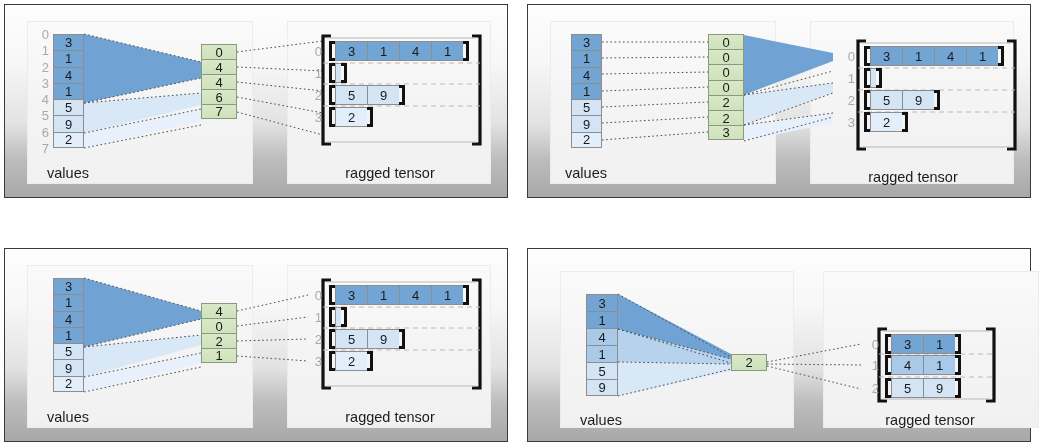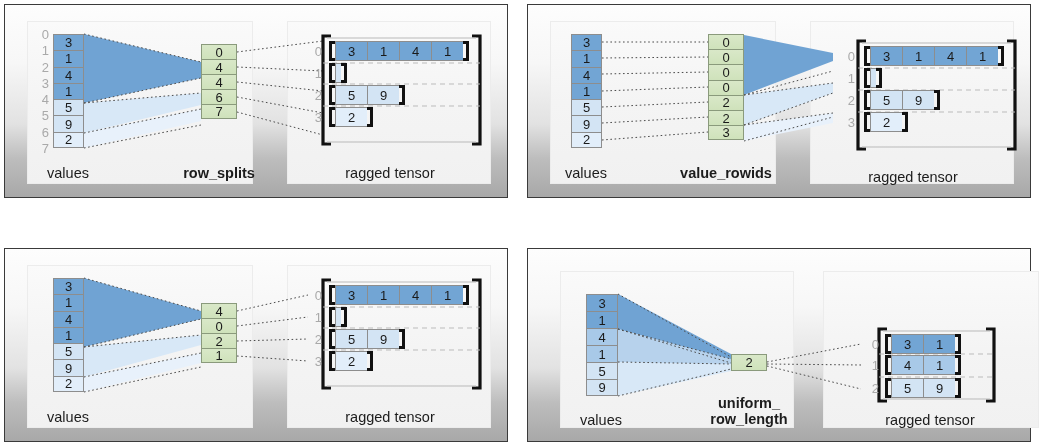--- a/index.html
+++ b/index.html
@@ -190,21 +190,20 @@
 
       <div class="stack" style="left:196px; top:39px; width:36px;">
         <div class="cell green" style="height:15px;">0</div>
         <div class="cell green" style="height:15px;">4</div>
         <div class="cell green" style="height:15px;">4</div>
         <div class="cell green" style="height:15px;">6</div>
         <div class="cell green" style="height:15px;">7</div>
       </div>
 
       <div class="lbl" style="left:33px; top:160px; width:60px;">values</div>
-      <div class="lbl bold" style="left:152px; top:160px; width:124px;">row_splits</div>
       <div class="lbl" style="left:320px; top:160px; width:130px;">ragged tensor</div>
 
       <svg width="504" height="194">
         <path class="outer-brk" d="M326,31 L318,31 L318,139 L326,139"></path>
         <path class="outer-brk" d="M467,31 L475,31 L475,139 L467,139"></path>
         <path class="thinline" d="M322,33 L471,33"></path>
         <path class="thinline" d="M322,137 L471,137"></path>
         <path class="dashline" d="M318,58 L475,58"></path>
         <path class="dashline" d="M318,79 L475,79"></path>
         <path class="dashline" d="M318,101 L475,101"></path>
@@ -293,21 +292,20 @@
         <div class="cell green" style="height:15.2px;">0</div>
         <div class="cell green" style="height:15.2px;">0</div>
         <div class="cell green" style="height:15.2px;">0</div>
         <div class="cell green" style="height:15.2px;">0</div>
         <div class="cell green" style="height:15.2px;">2</div>
         <div class="cell green" style="height:15.2px;">2</div>
         <div class="cell green" style="height:15.2px;">3</div>
       </div>
 
       <div class="lbl" style="left:28px; top:160px; width:60px;">values</div>
-      <div class="lbl bold" style="left:131px; top:160px; width:134px;">value_rowids</div>
       <div class="lbl" style="left:320px; top:164px; width:130px;">ragged tensor</div>
 
       <svg width="504" height="194">
         <path class="outer-brk" d="M338,36 L330,36 L330,144 L338,144"></path>
         <path class="outer-brk" d="M479,36 L487,36 L487,144 L479,144"></path>
         <path class="thinline" d="M334,38 L483,38"></path>
         <path class="thinline" d="M334,142 L483,142"></path>
         <path class="dashline" d="M330,63 L487,63"></path>
         <path class="dashline" d="M330,85 L487,85"></path>
         <path class="dashline" d="M330,107 L487,107"></path>
@@ -478,22 +476,20 @@
         <div class="cell v-mid" style="height:17px;">1</div>
         <div class="cell v-light" style="height:17px;">5</div>
         <div class="cell v-light" style="height:17px;">9</div>
       </div>
 
       <div class="stack" style="left:203px; top:105px; width:36px;">
         <div class="cell green" style="height:17px;">2</div>
       </div>
 
       <div class="lbl" style="left:42px; top:163px; width:62px;">values</div>
-      <div class="lbl bold" style="left:155px; top:146px; width:132px;">uniform_
-row_length</div>
       <div class="lbl" style="left:337px; top:163px; width:130px;">ragged tensor</div>
 
       <svg width="504" height="194">
         <path class="outer-brk" d="M359,80 L351,80 L351,152 L359,152"></path>
         <path class="outer-brk" d="M458,80 L466,80 L466,152 L458,152"></path>
         <path class="thinline" d="M355,82 L462,82"></path>
         <path class="thinline" d="M355,150 L462,150"></path>
         <path class="dashline" d="M351,105 L466,105"></path>
         <path class="dashline" d="M351,128 L466,128"></path>
       </svg>

